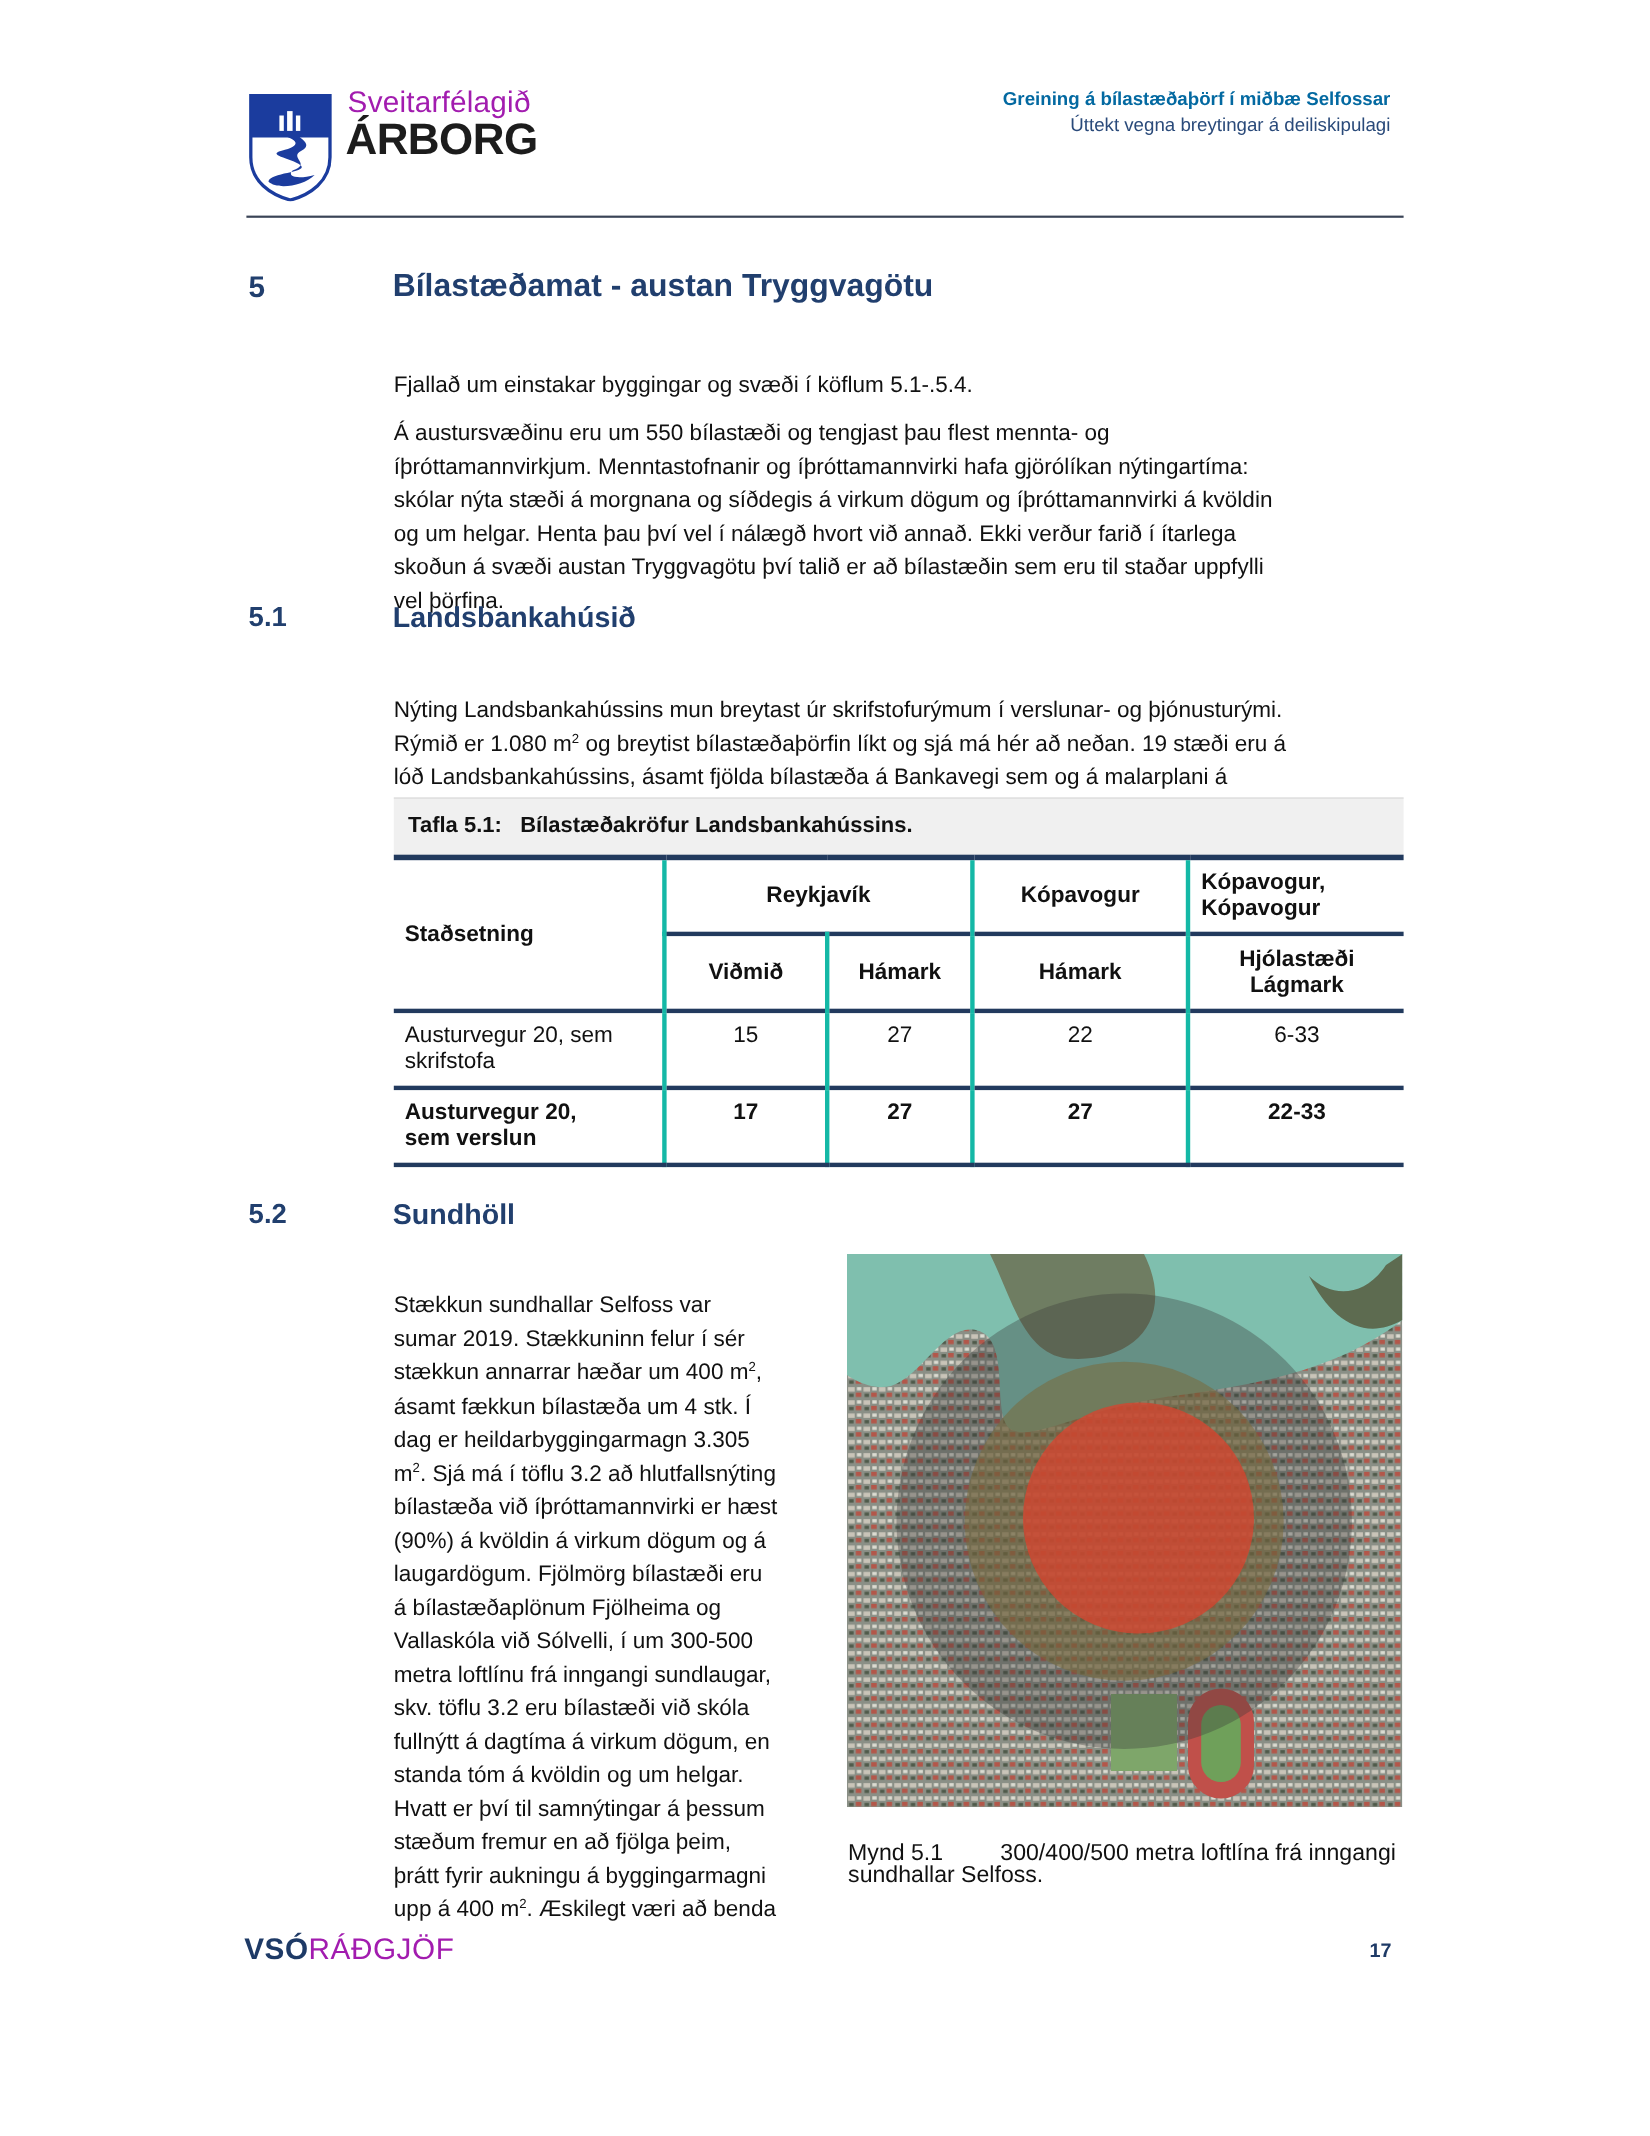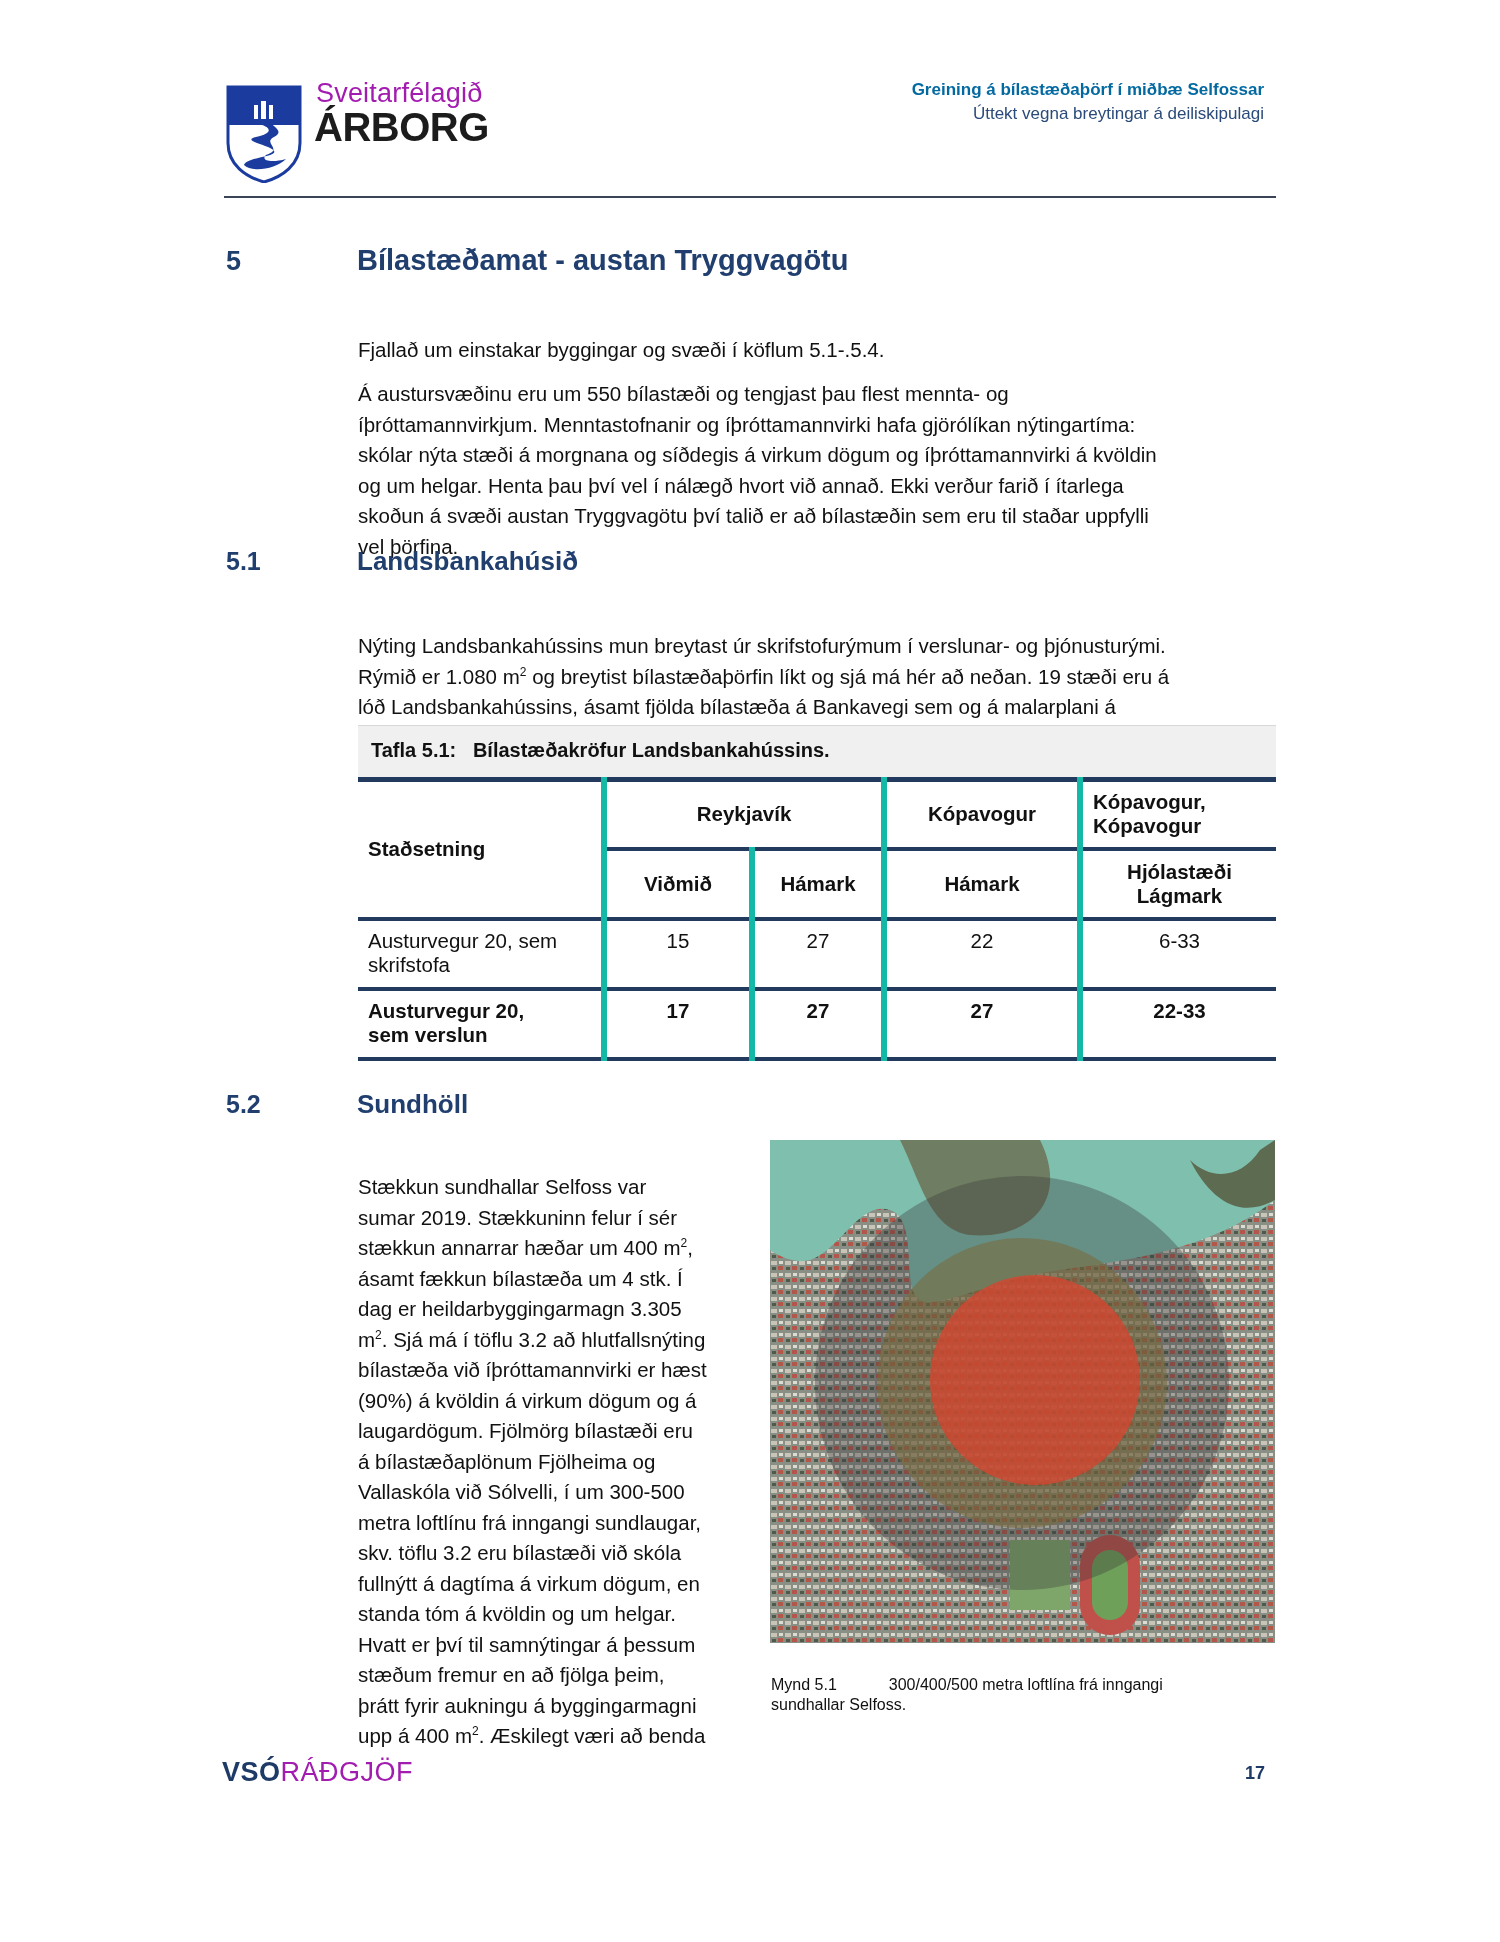--- a/index.html
+++ b/index.html
@@ -21,35 +21,35 @@
   .sub-title { font-size: 26px; font-weight: bold; color: #213f6e; }
 
   .body { font-size: 20.5px; line-height: 30.5px; color: #111; margin-top: 43px; }
   .body p { margin: 0; }
   sup { font-size: 12px; line-height: 0; vertical-align: super; }
 
   
   #tbl-caption-box { left: 358px; top: 725px; width: 918px; height: 52px; background: #f0f0f0; border-top: 1px solid #d8d8d8; }
   #tbl-caption { left: 371px; top: 739px; font-size: 20px; font-weight: bold; color: #111; white-space: pre; }
   table.req { position: absolute; left: 358px; top: 777px; width: 918px; border-collapse: collapse; font-size: 20.5px; }
-  table.req td, table.req th { border-left: 1px solid #555; border-right: 6px solid #14b8a6; padding: 0 10px; }
+  table.req td, table.req th { border-left: 1px solid #555; border-right: 4px solid #14b8a6; padding: 0 10px; }
   table.req tr:first-child td, table.req tr:first-child th { border-top: 5px solid #223a5e; }
   table.req th { font-weight: bold; text-align: center; }
   table.req th.left { text-align: left; }
   table.req td { text-align: center; vertical-align: top; padding-top: 8px; }
   table.req td.left { text-align: left; }
   table.req tr.rowsep td, table.req tr.rowsep th { border-top: 4px solid #223a5e; }
   table.req tr.last td { border-bottom: 4px solid #223a5e; }
   table.req .bold { font-weight: bold; }
   table.req td:first-child, table.req th:first-child { border-left: none; }
   table.req td:last-child, table.req th:last-child { border-right: none; }
 
   
   #map { left: 770px; top: 1140px; width: 505px; height: 503px; overflow: hidden; }
-  #fig-caption { left: 771px; top: 1675px; font-size: 16px; line-height: 20px; color: #111; width: 500px; }
+  #fig-caption { left: 771px; top: 1675px; font-size: 21px; line-height: 20px; color: #111; width: 500px; }
 
   
   #footer-logo { left: 222px; top: 1757px; font-size: 27px; color: #1e3a66; letter-spacing: 0.5px; }
   #footer-logo b { font-weight: bold; }
   #footer-logo span.light { font-weight: normal; color: #a21caf; }
   #page-num { left: 1245px; top: 1763px; font-size: 18px; font-weight: bold; color: #1e3a66; }
 </style>
 </head>
 <body>
 

